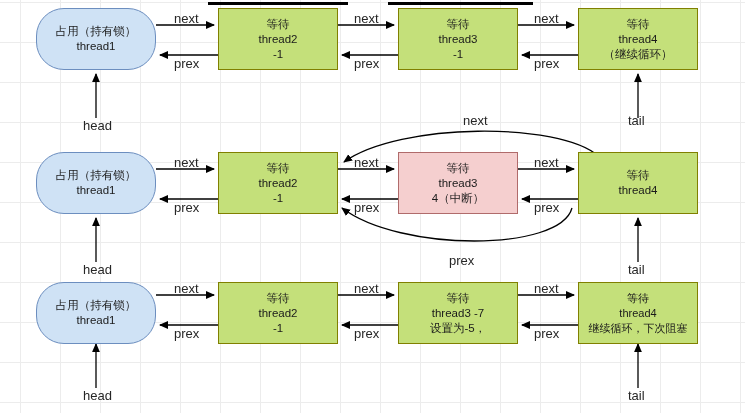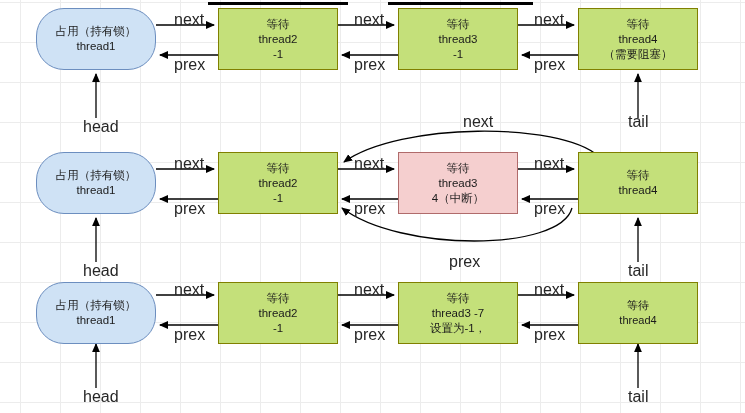--- a/index.html
+++ b/index.html
@@ -34,21 +34,21 @@
     text-align:center;
     letter-spacing:0px;
   }
   .node .ln{display:block;white-space:nowrap;}
   .node.blue{background:#cfe2f5;border-color:#6c8ebf;border-radius:28px;}
   .node.green{background:#c4e07a;border-color:#808000;}
   .node.pink{background:#f5cfcf;border-color:#b06b6b;}
 
   .lbl{
     position:absolute;
-    font-size:16px;
+    font-size:13px;
     color:#262626;
     white-space:nowrap;
   }
   svg.edges{
     position:absolute;left:0;top:0;
     width:745px;height:413px;
     overflow:visible;
     pointer-events:none;
   }
   .topbar{
@@ -116,21 +116,21 @@
     <span class="ln">-1</span>
   </div>
   <div class="node green" style="left:398px;top:8px;width:120px;height:62px;">
     <span class="ln">等待</span>
     <span class="ln">thread3</span>
     <span class="ln">-1</span>
   </div>
   <div class="node green" style="left:578px;top:8px;width:120px;height:62px;">
     <span class="ln">等待</span>
     <span class="ln">thread4</span>
-    <span class="ln">（需要阻塞）</span>
+    <span class="ln">（继续循环）</span>
   </div>
 
   <div class="lbl" style="left:174px;top:11px;">next</div>
   <div class="lbl" style="left:174px;top:56px;">prex</div>
   <div class="lbl" style="left:354px;top:11px;">next</div>
   <div class="lbl" style="left:354px;top:56px;">prex</div>
   <div class="lbl" style="left:534px;top:11px;">next</div>
   <div class="lbl" style="left:534px;top:56px;">prex</div>
   <div class="lbl" style="left:83px;top:118px;">head</div>
   <div class="lbl" style="left:628px;top:113px;">tail</div>
@@ -170,25 +170,26 @@
     <span class="ln">thread1</span>
   </div>
   <div class="node green" style="left:218px;top:282px;width:120px;height:62px;">
     <span class="ln">等待</span>
     <span class="ln">thread2</span>
     <span class="ln">-1</span>
   </div>
   <div class="node green" style="left:398px;top:282px;width:120px;height:62px;">
     <span class="ln">等待</span>
     <span class="ln">thread3 -7</span>
-    <span class="ln">设置为-1，</span>
+    <span class="ln">设置为-5，</span>
   </div>
   <div class="node green" style="left:578px;top:282px;width:120px;height:62px;font-size:11px;">
     <span class="ln">等待</span>
     <span class="ln">thread4</span>
+    <span class="ln">继续循环，下次阻塞</span>
   </div>
 
   <div class="lbl" style="left:174px;top:281px;">next</div>
   <div class="lbl" style="left:174px;top:326px;">prex</div>
   <div class="lbl" style="left:354px;top:281px;">next</div>
   <div class="lbl" style="left:354px;top:326px;">prex</div>
   <div class="lbl" style="left:534px;top:281px;">next</div>
   <div class="lbl" style="left:534px;top:326px;">prex</div>
   <div class="lbl" style="left:83px;top:388px;">head</div>
   <div class="lbl" style="left:628px;top:388px;">tail</div>

